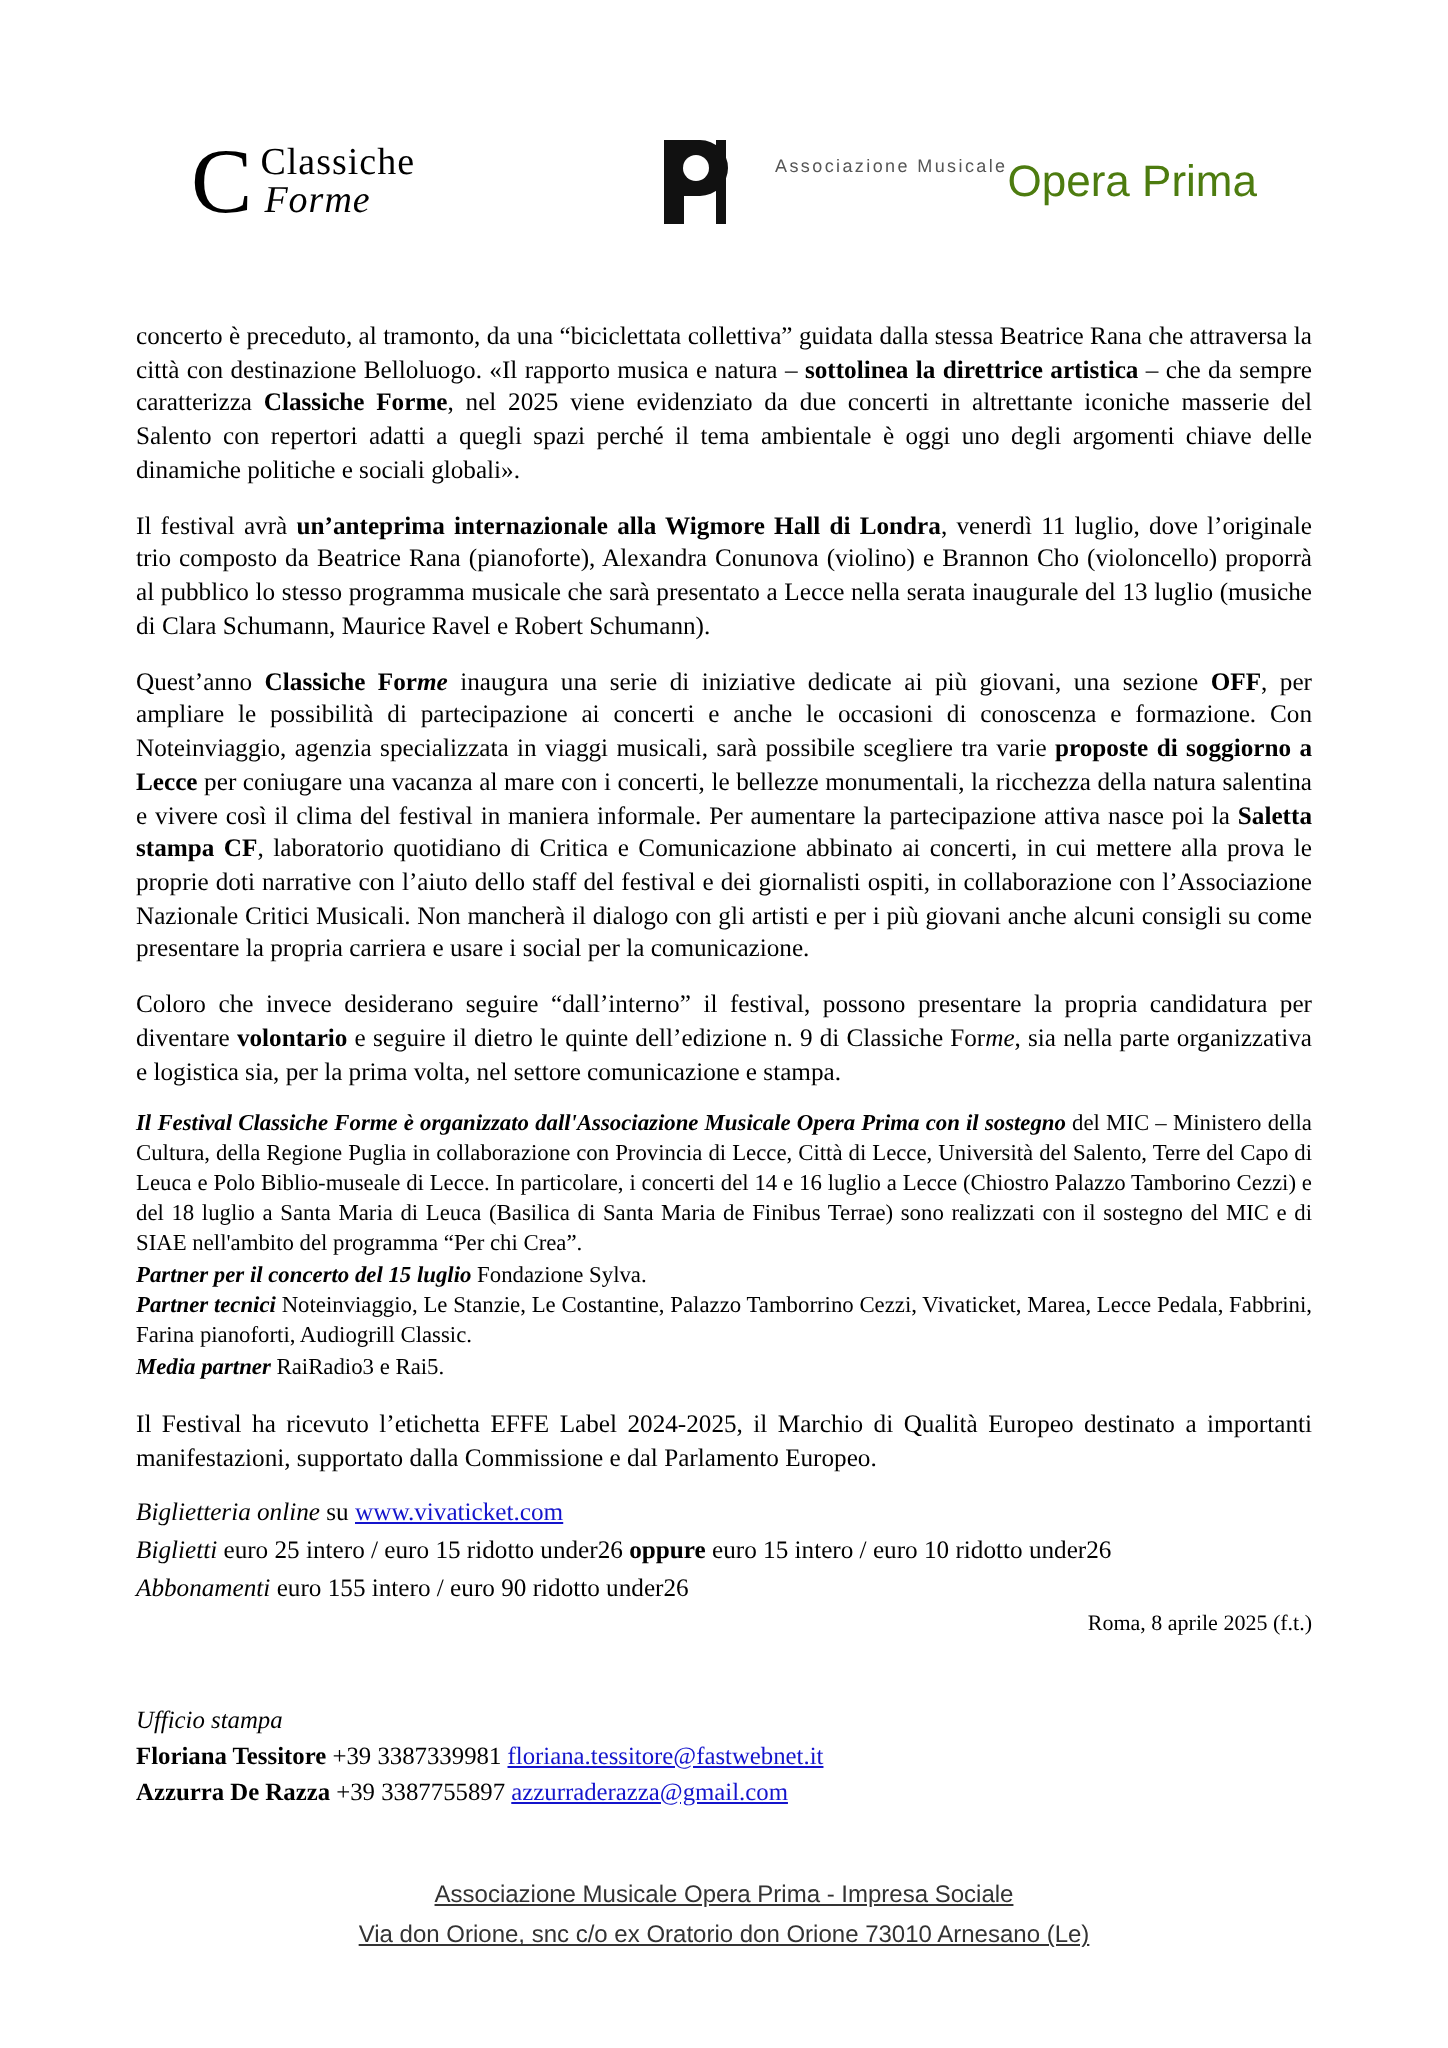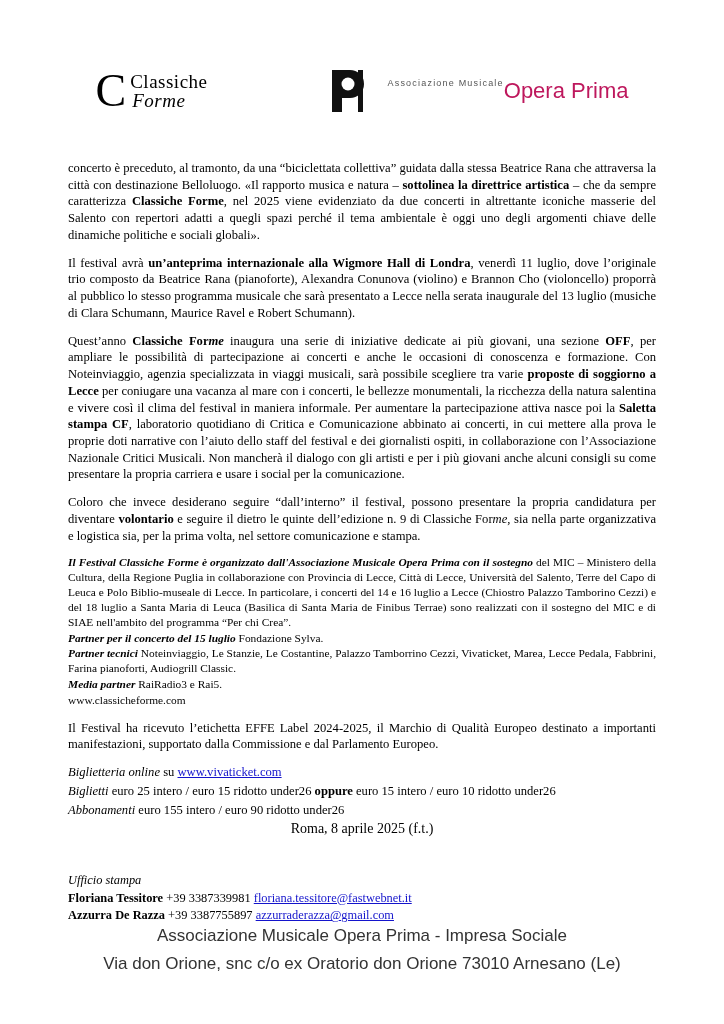--- a/index.html
+++ b/index.html
@@ -71,21 +71,21 @@
   }
   .logo-op .op-small {
     font-family: "Liberation Sans", sans-serif;
     font-size: 9px;
     letter-spacing: 1.2px;
     color: #555;
   }
   .logo-op .op-big {
     font-family: "Liberation Sans", sans-serif;
     font-size: 22px;
-    color: #be185d;
+    color: #4d7c0f;
   }
   
   .content {
     margin-top: 34px;
     font-size: 12.6px;
     line-height: 1.33;
     text-align: justify;
   }
   .content p {
     margin: 0 0 11px 0;
@@ -102,43 +102,44 @@
   }
   a, .link {
     color: #1414cc;
     text-decoration: underline;
   }
   .credits {
     margin-top: 10px;
   }
   .credits p { margin: 0 0 1px 0; }
   .right {
-    text-align: center;
-    font-size: 14px;
+    text-align: right;
+    font-size: 11px;
   }
   .press {
     margin-top: 33px;
     font-size: 12.4px;
     line-height: 1.35;
   }
   .press .hdr {
     font-style: italic;
   }
   .press .name { font-weight: bold; }
   
   .footer {
     position: absolute;
     left: 0;
     right: 0;
     bottom: 46px;
     text-align: center;
     font-family: "Liberation Sans", sans-serif;
-    font-size: 17px;
+    font-size: 12px;
     line-height: 1.65;
     color: #333333;
+    text-decoration: underline;
   }
 </style>
 </head>
 <body>
 
 <div class="page">
 
   <div class="logos">
     <div class="logo-cf">
       <span class="glyph">C</span>
@@ -169,21 +170,20 @@
 
     <p><span>Quest’anno </span><span class="b">Classiche For</span><span class="bi">me</span><span> inaugura una serie di iniziative dedicate ai più giovani, una sezione </span><span class="b">OFF</span><span>, per ampliare le possibilità di partecipazione ai concerti e anche le occasioni di conoscenza e formazione. Con Noteinviaggio, agenzia specializzata in viaggi musicali, sarà possibile scegliere tra varie </span><span class="b">proposte di soggiorno a Lecce</span><span> per coniugare una vacanza al mare con i concerti, le bellezze monumentali, la ricchezza della natura salentina e vivere così il clima del festival in maniera informale. Per aumentare la partecipazione attiva nasce poi la </span><span class="b">Saletta stampa CF</span><span>, laboratorio quotidiano di Critica e Comunicazione abbinato ai concerti, in cui mettere alla prova le proprie doti narrative con l’aiuto dello staff del festival e dei giornalisti ospiti, in collaborazione con l’Associazione Nazionale Critici Musicali. Non mancherà il dialogo con gli artisti e per i più giovani anche alcuni consigli su come presentare la propria carriera e usare i social per la comunicazione.</span></p>
 
     <p><span>Coloro che invece desiderano seguire “dall’interno” il festival, possono presentare la propria candidatura per diventare </span><span class="b">volontario</span><span> e seguire il dietro le quinte dell’edizione n. 9 di Classiche For</span><span class="i">me</span><span>, sia nella parte organizzativa e logistica sia, per la prima volta, nel settore comunicazione e stampa.</span></p>
 
     <div class="credits small">
       <p><span class="bi">Il Festival Classiche Forme è organizzato dall'Associazione Musicale Opera Prima con il sostegno</span><span> del MIC – Ministero della Cultura, della Regione Puglia in collaborazione con Provincia di Lecce, Città di Lecce, Università del Salento, Terre del Capo di Leuca e Polo Biblio-museale di Lecce. In particolare, i concerti del 14 e 16 luglio a Lecce (Chiostro Palazzo Tamborino Cezzi) e del 18 luglio a Santa Maria di Leuca (Basilica di Santa Maria de Finibus Terrae) sono realizzati con il sostegno del MIC e di SIAE nell'ambito del programma “Per chi Crea”.</span></p>
       <p><span class="bi">Partner per il concerto del 15 luglio</span><span> Fondazione Sylva.</span></p>
       <p><span class="bi">Partner tecnici</span><span> Noteinviaggio, Le Stanzie, Le Costantine, Palazzo Tamborrino Cezzi, Vivaticket, Marea, Lecce Pedala, Fabbrini, Farina pianoforti, Audiogrill Classic.</span></p>
       <p><span class="bi">Media partner</span><span> RaiRadio3 e Rai5.</span></p>
-      <p>www.classicheforme.com</p>
     </div>
 
     <p style="margin-top:12px;">Il Festival ha ricevuto l’etichetta EFFE Label 2024-2025, il Marchio di Qualità Europeo destinato a importanti manifestazioni, supportato dalla Commissione e dal Parlamento Europeo.</p>
 
     <div class="tickets" style="margin-top:2px;">
       <p class="tight"><span class="i">Biglietteria online</span><span> su </span><a class="link" href="#">www.vivaticket.com</a></p>
       <p class="tight"><span class="i">Biglietti</span><span> euro 25 intero / euro 15 ridotto under26 </span><span class="b">oppure</span><span> euro 15 intero / euro 10 ridotto under26</span></p>
       <p class="tight"><span class="i">Abbonamenti</span><span> euro 155 intero / euro 90 ridotto under26</span></p>
     </div>
 

